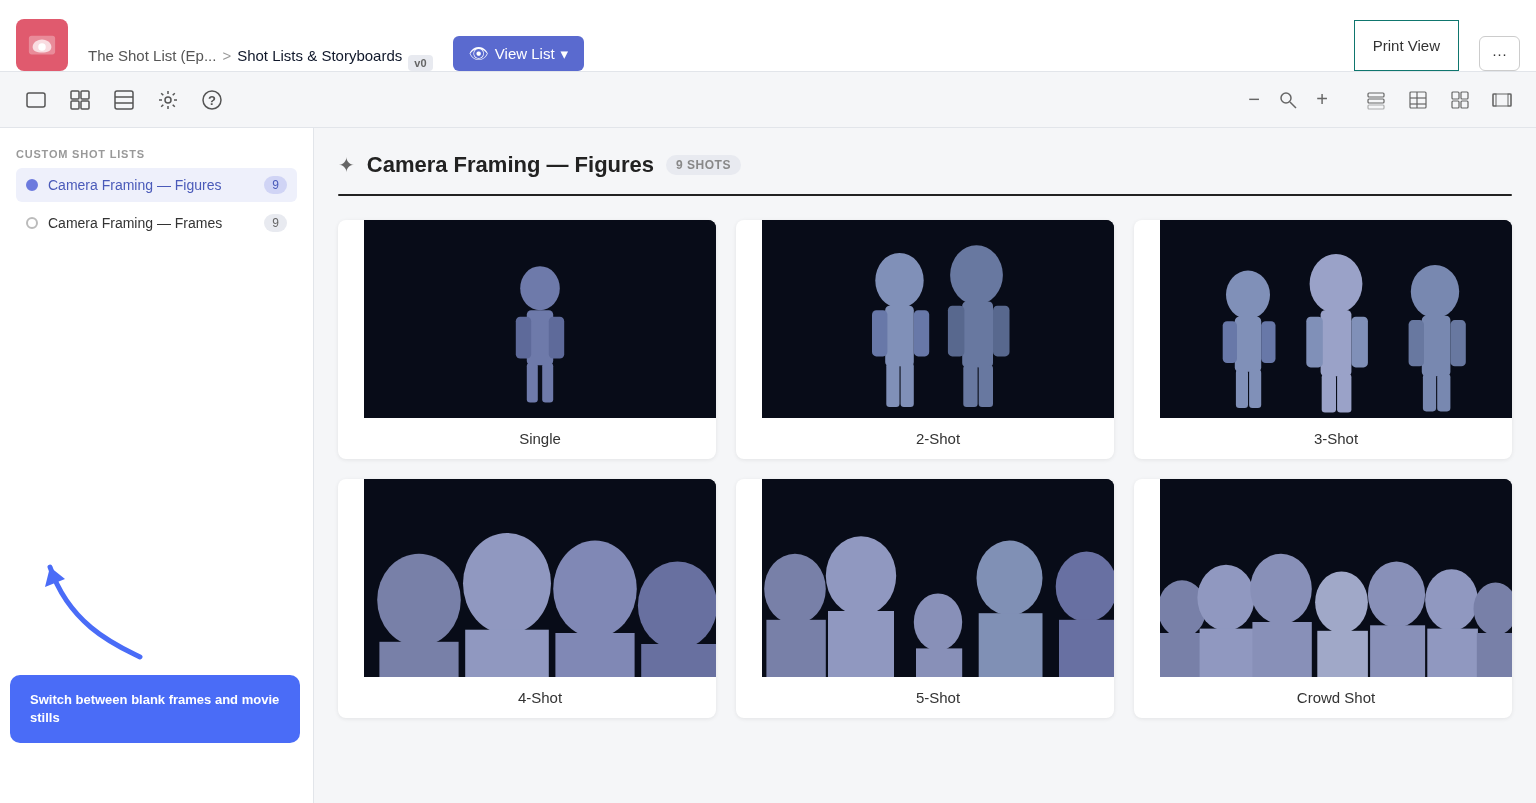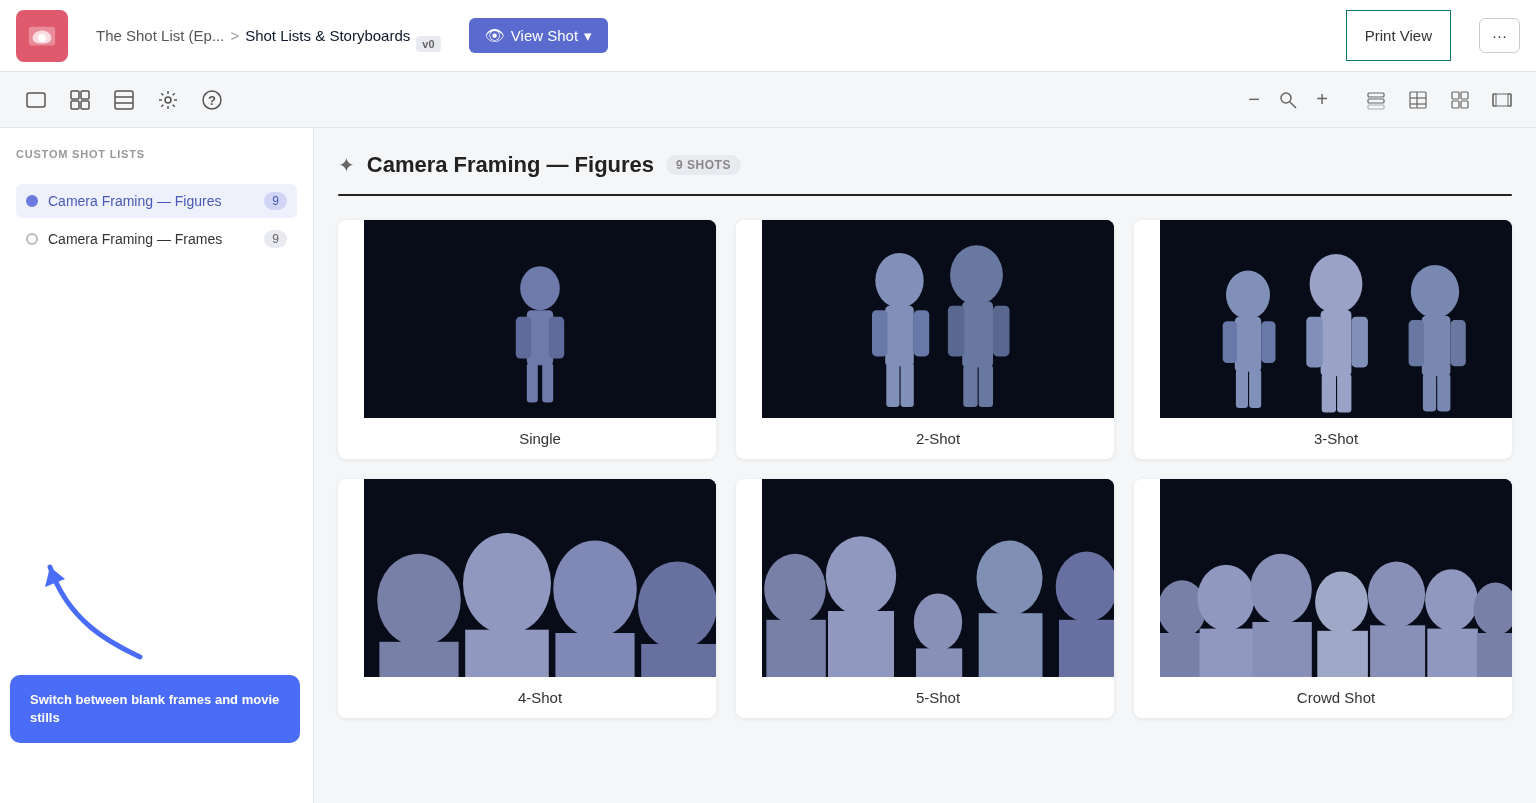--- a/index.html
+++ b/index.html
@@ -1,22 +1,22 @@
 <!DOCTYPE html>
 <html><head>
   <meta charset="utf-8">
   <style>
     * { box-sizing: border-box; margin: 0; padding: 0; }
     body { font-family: -apple-system, BlinkMacSystemFont, 'Segoe UI', sans-serif; background: #f0f2f5; width: 1536px; height: 803px; overflow: hidden; }
 
     
     .top-bar {
-      display: flex; align-items: center; height: 72px;
+      display: flex; align-items: flex-end; height: 72px;
       background: #fff; border-bottom: 1px solid #e2e5ea;
-      padding: 0 16px; gap: 28px;
+      padding: 0 16px; gap: 20px;
     }
     .app-icon {
       width: 52px; height: 52px; background: #e05a6e; border-radius: 8px;
       display: flex; align-items: center; justify-content: center;
       flex-shrink: 0;
     }
     .app-icon svg { width: 30px; height: 30px; fill: white; }
     .project-info {
       display: flex; align-items: center; gap: 6px;
       font-size: 15px; color: #555;
@@ -77,21 +77,21 @@
       display: flex; height: calc(803px - 72px - 56px);
     }
 
     
     .sidebar {
       width: 314px; background: #fff; border-right: 1px solid #e2e5ea;
       padding: 20px 16px; flex-shrink: 0; position: relative; overflow: hidden;
     }
     .sidebar-title {
       font-size: 11px; font-weight: 700; color: #999; letter-spacing: 0.8px;
-      text-transform: uppercase; margin-bottom: 24px;
+      text-transform: uppercase; margin-bottom: 8px;
     }
     .sidebar-item {
       display: flex; align-items: center; padding: 8px 10px;
       border-radius: 6px; cursor: pointer; margin-bottom: 4px;
     }
     .sidebar-item.active { background: #eef0fb; }
     .sidebar-item-dot {
       width: 12px; height: 12px; border-radius: 50%; border: 2px solid #6c7ade;
       margin-right: 10px; flex-shrink: 0;
     }
@@ -169,21 +169,21 @@
     </svg>
   </div>
   <div class="project-info">
     <span>The Shot List (Ep...</span>
     <span class="sep">&gt;</span>
     <span class="section">Shot Lists &amp; Storyboards</span>
     <span class="version-badge">v0</span>
   </div>
   <button class="view-only-btn">
     <span class="eye-icon">👁</span>
-    <span>View Shot</span>
+    <span>View List</span>
     <span>▾</span>
   </button>
   <div class="spacer"></div>
   <button class="print-view-btn">Print View</button>
   <button class="more-btn">···</button>
 </div>
 
 <div class="toolbar">
   <button class="toolbar-btn">
     <svg width="22" height="22" viewBox="0 0 22 22">

